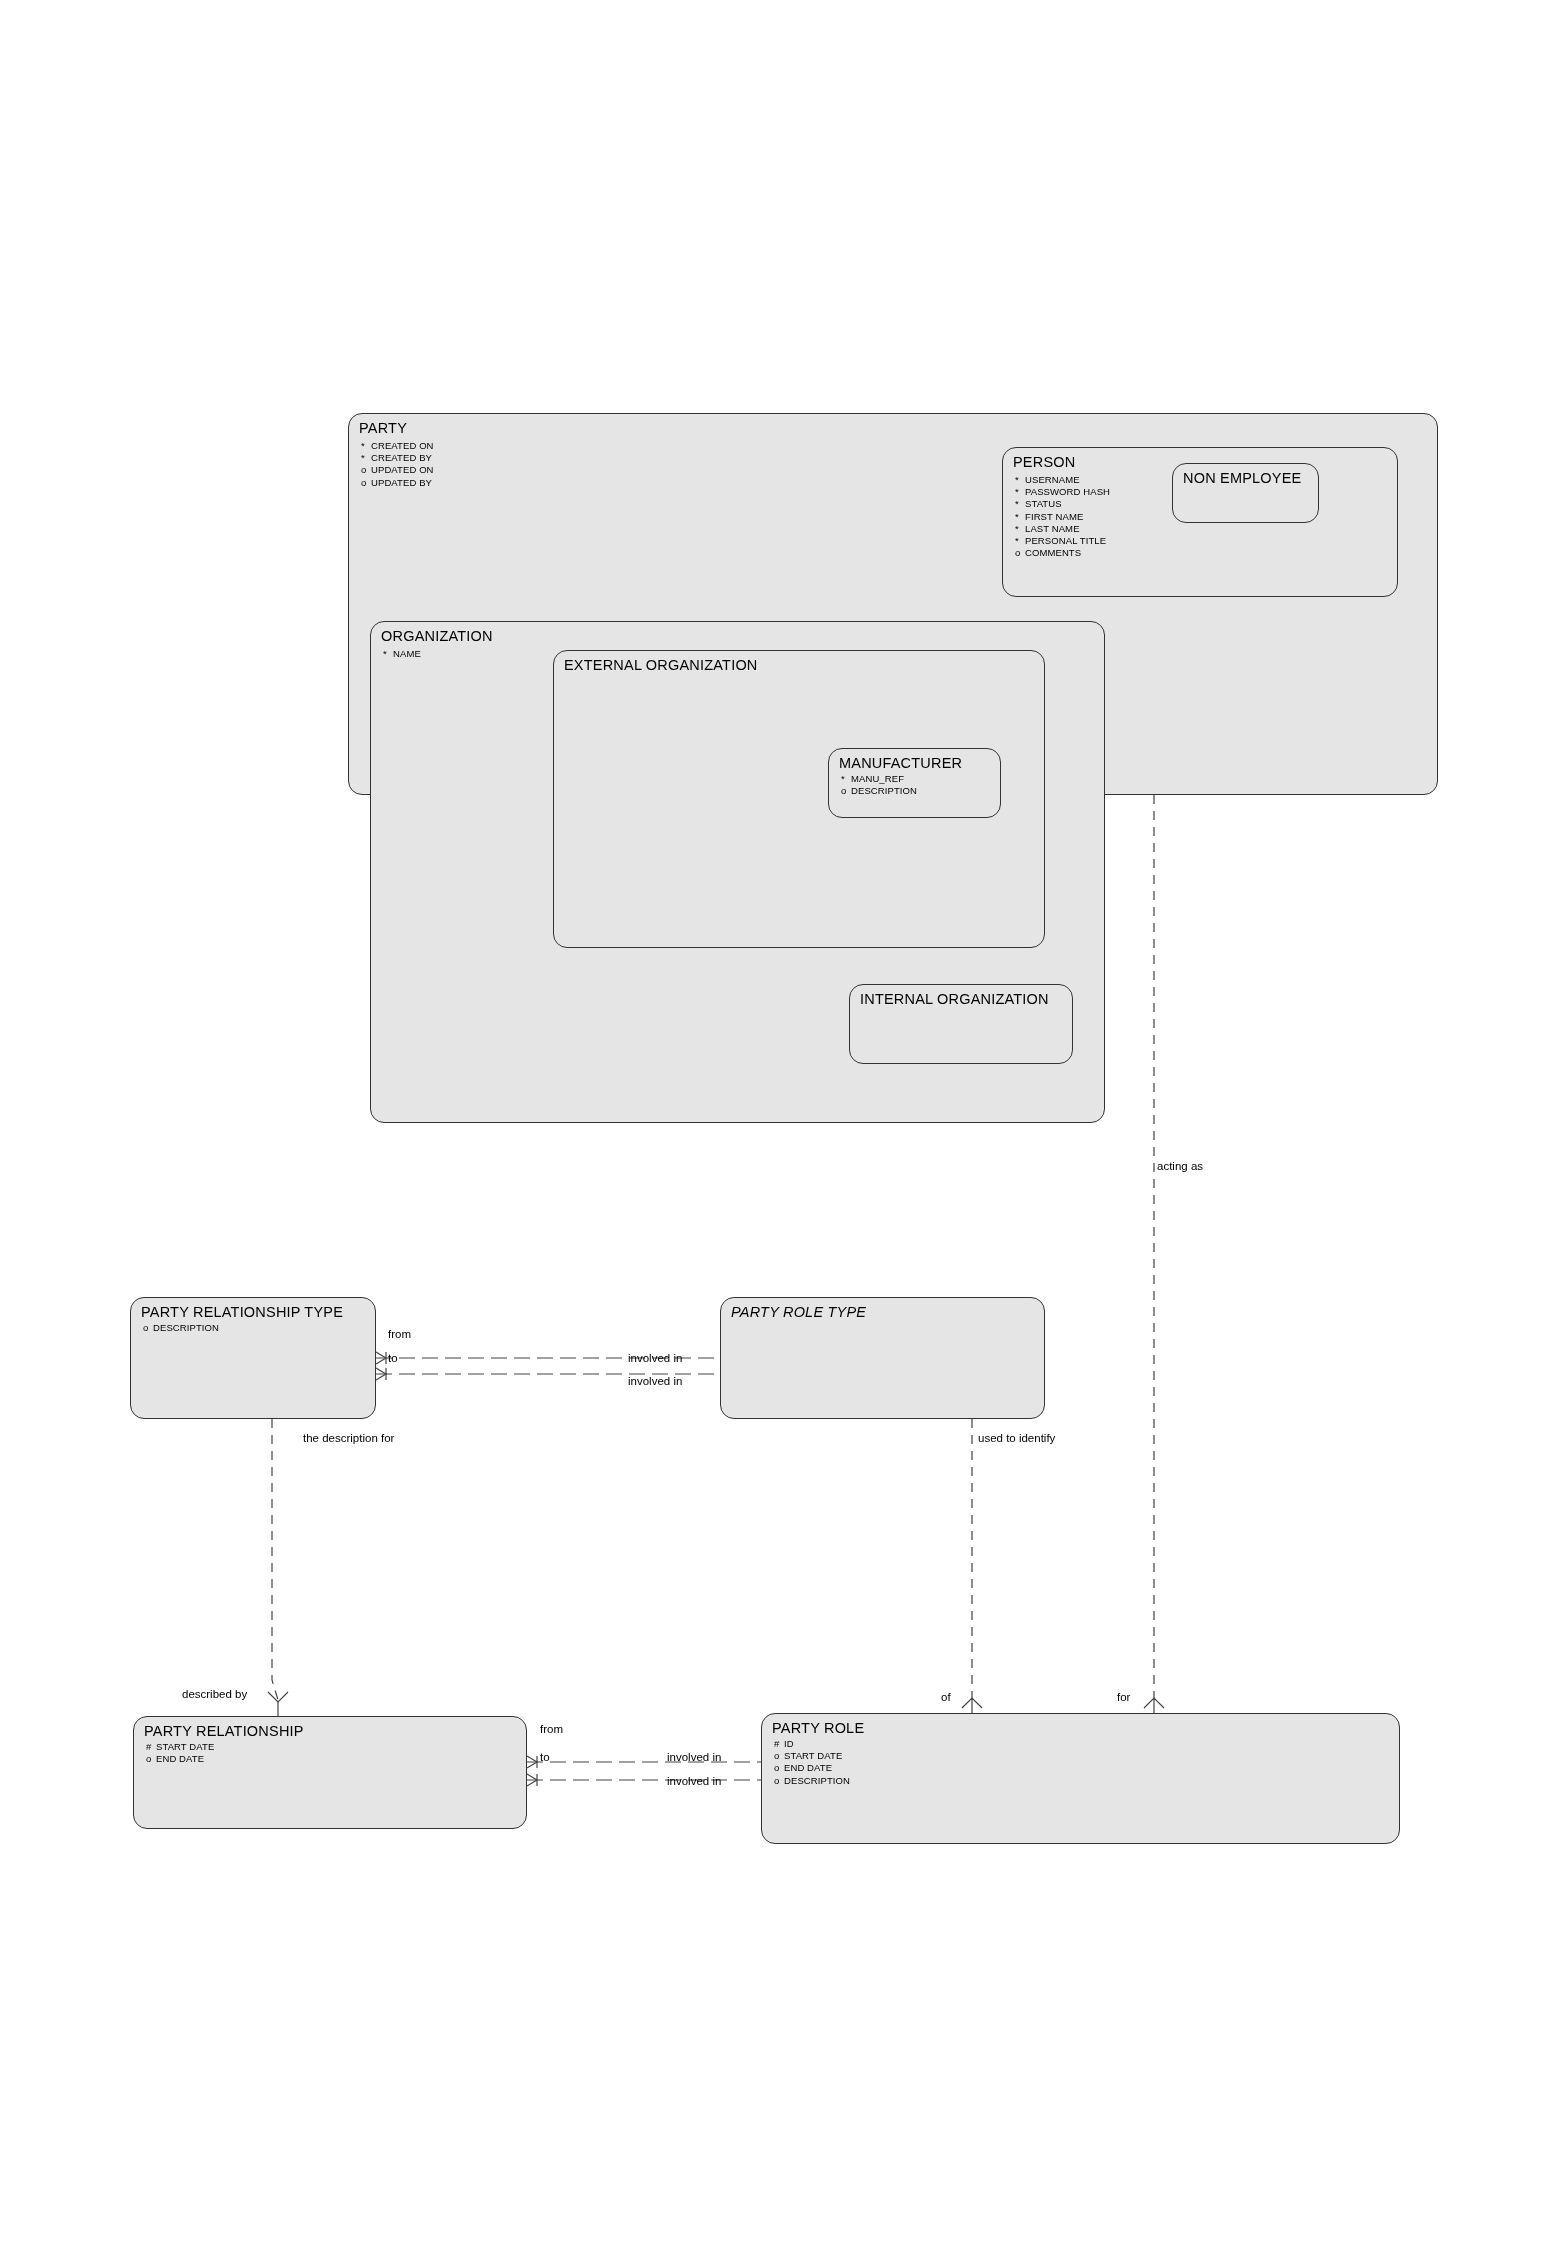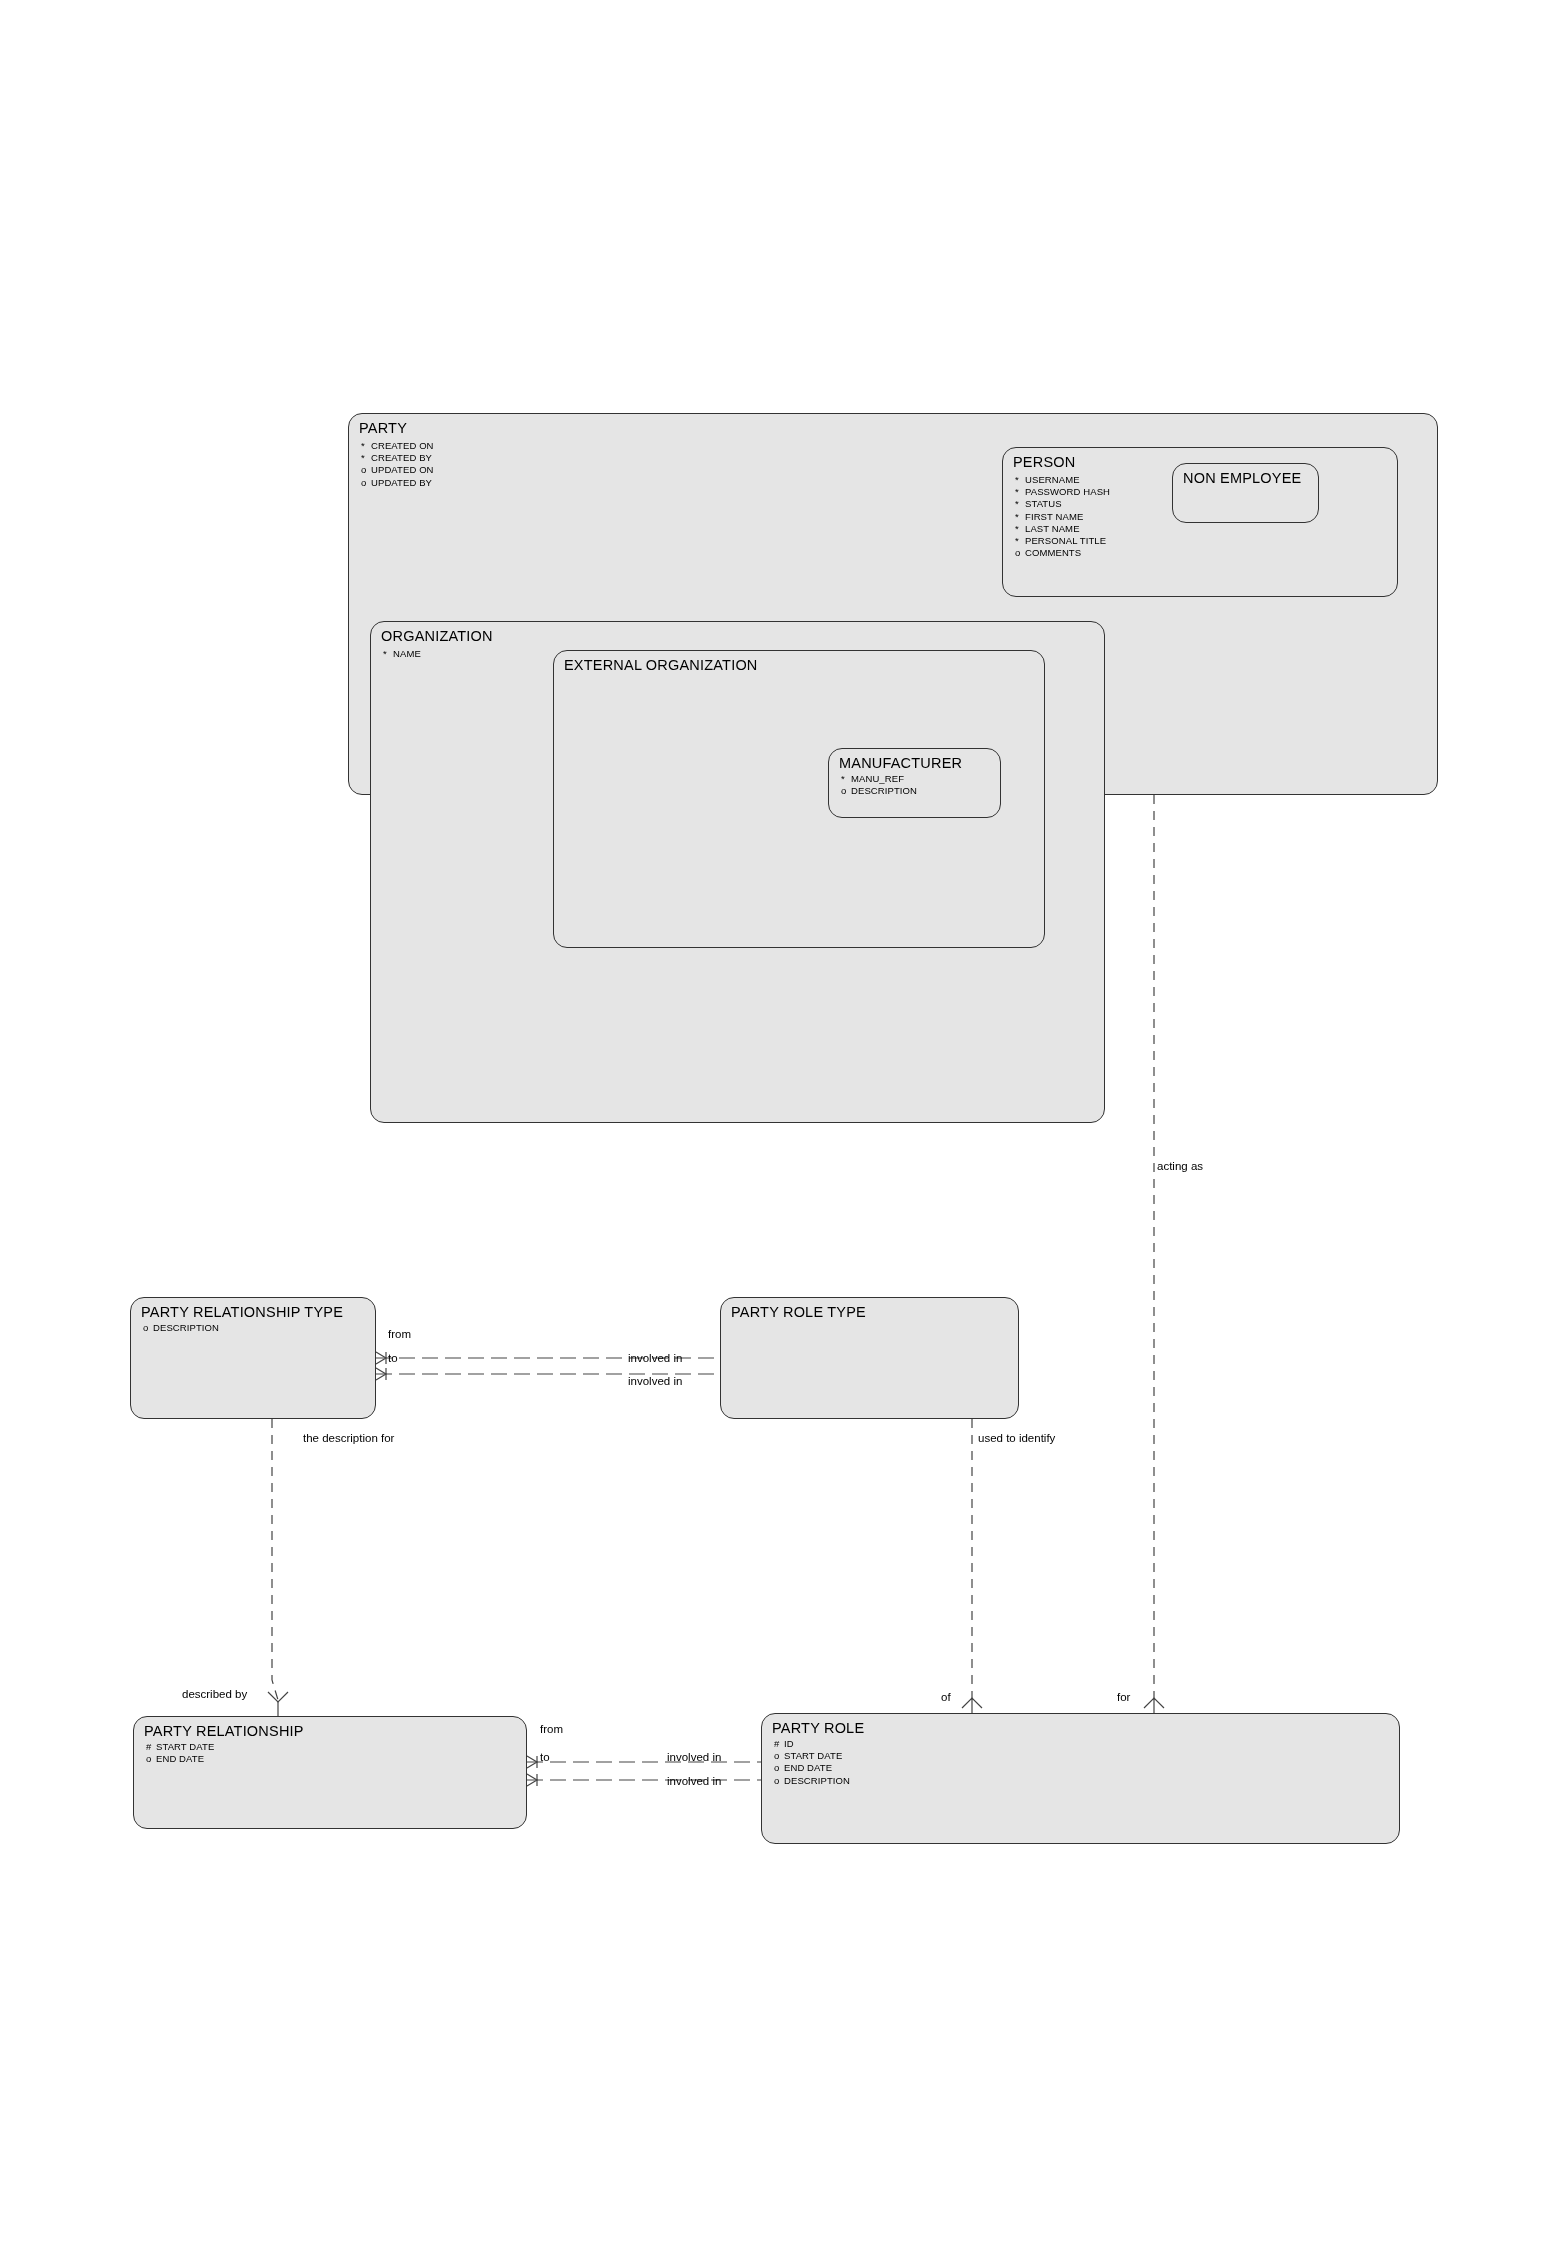--- a/index.html
+++ b/index.html
@@ -108,29 +108,32 @@
 
   <div class="entity" style="left:828px; top:748px; width:173px; height:70px;">
     <div class="title">MANUFACTURER</div>
     <div class="attrs" style="top:24px;">
       <div class="a"><span class="mark">*</span><span>MANU_REF</span></div>
       <div class="a"><span class="mark">o</span><span>DESCRIPTION</span></div>
     </div>
   </div>
 
 
+  <div class="entity" style="left:849px; top:984px; width:224px; height:80px;">
+    <div class="title">INTERNAL ORGANIZATION</div>
+  </div>
 
   <div class="entity" style="left:130px; top:1297px; width:246px; height:122px;">
     <div class="title">PARTY RELATIONSHIP TYPE</div>
     <div class="attrs" style="top:24px;">
       <div class="a"><span class="mark">o</span><span>DESCRIPTION</span></div>
     </div>
   </div>
 
-  <div class="entity" style="left:720px; top:1297px; width:299px; height:122px;">
+  <div class="entity" style="left:720px; top:1297px; width:325px; height:122px;font-style:italic;">
     <div class="title">PARTY ROLE TYPE</div>
   </div>
 
   <div class="entity" style="left:133px; top:1716px; width:394px; height:113px;padding-left:8px;">
     <div class="title">PARTY RELATIONSHIP</div>
     <div class="attrs" style="top:24px;">
       <div class="a"><span class="mark">#</span><span>START DATE</span></div>
       <div class="a"><span class="mark">o</span><span>END DATE</span></div>
     </div>
   </div>

